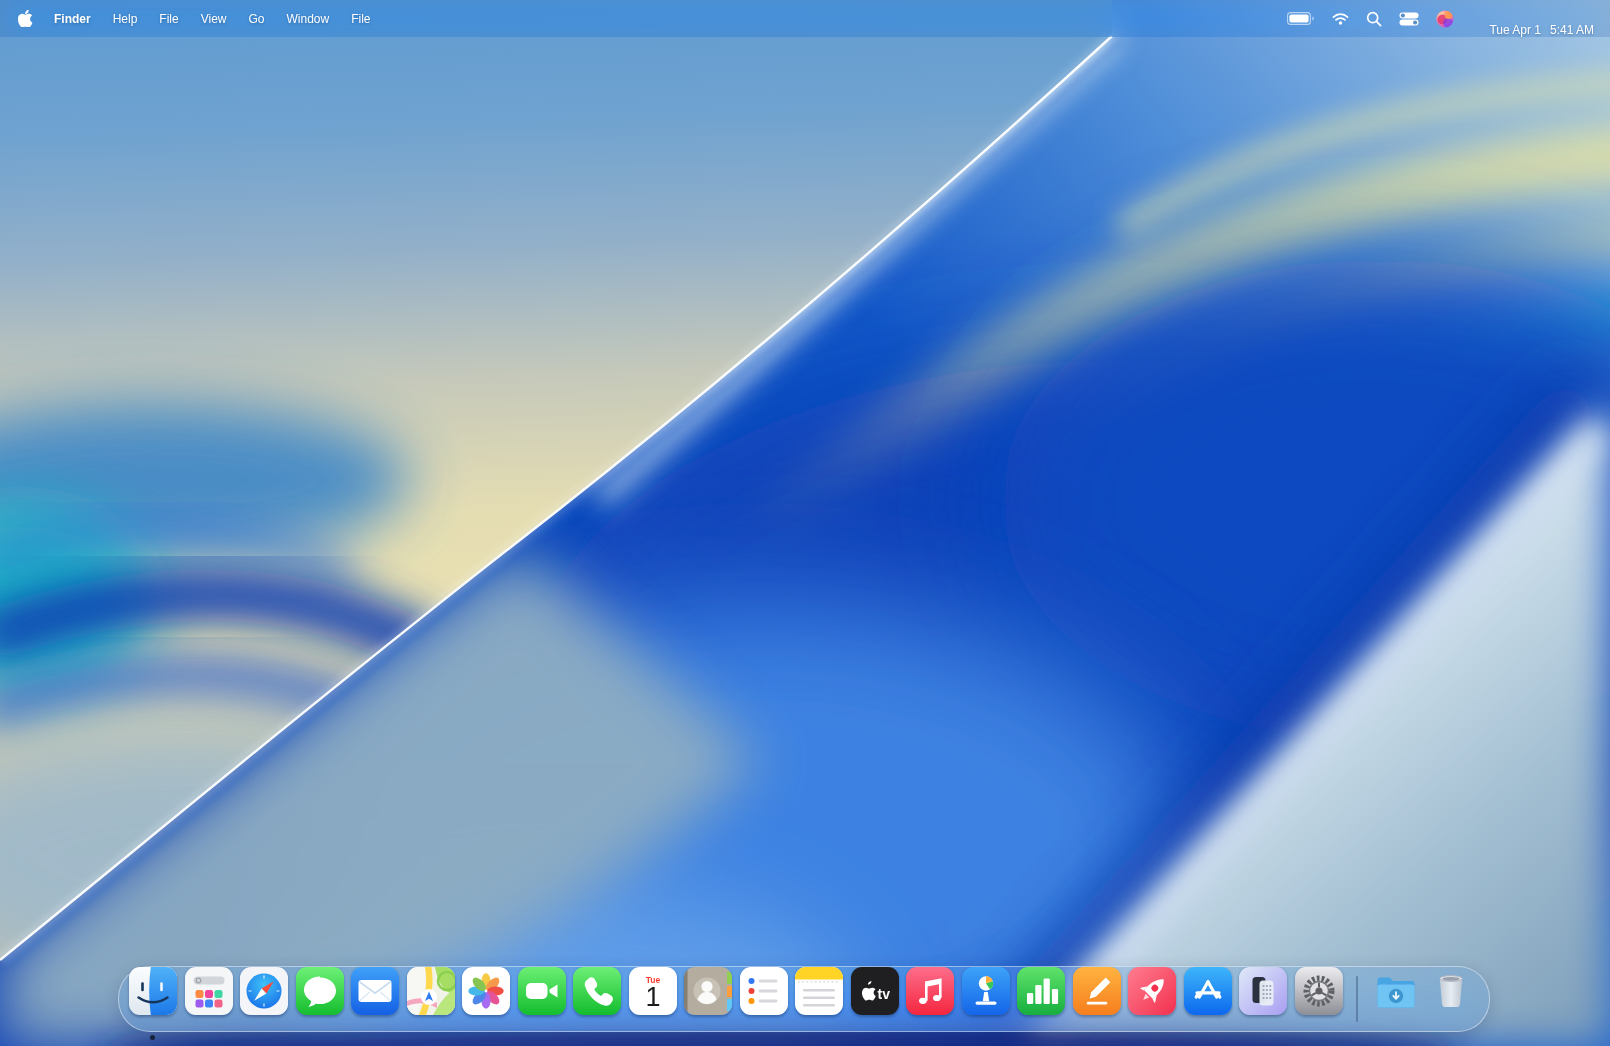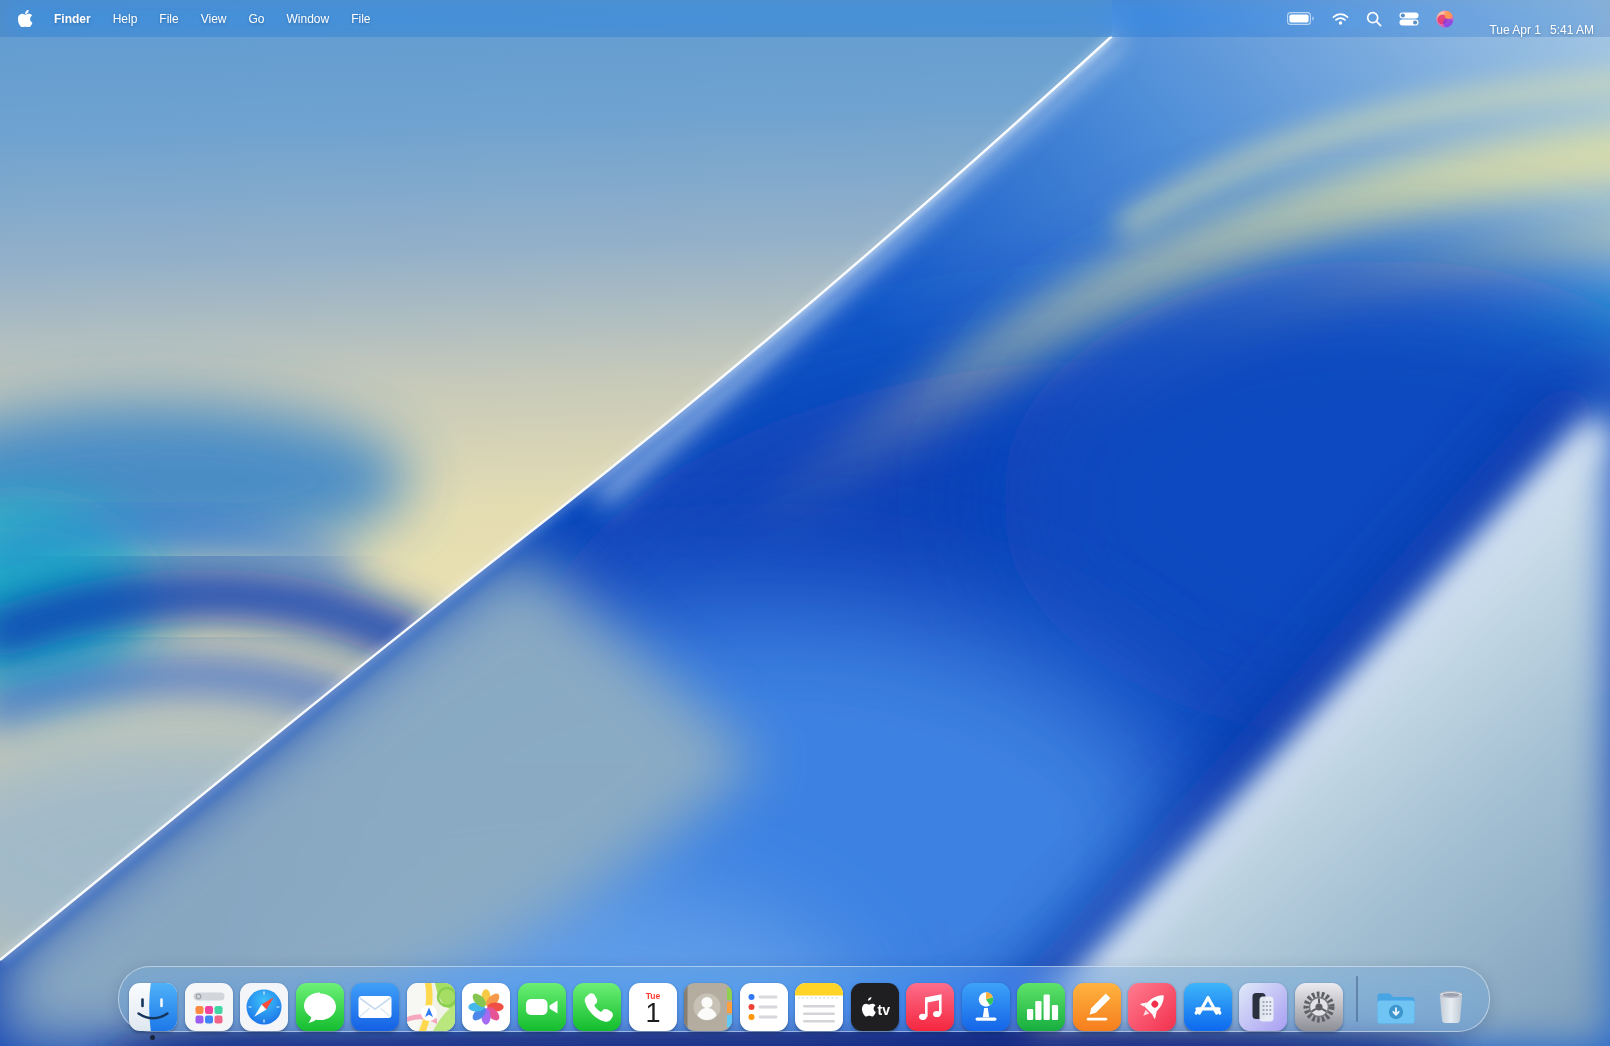--- a/index.html
+++ b/index.html
@@ -32,21 +32,21 @@
   .mb-item.apple{padding:0 10px 0 0;}
   .mb-item.active{font-weight:700;}
   .mb-right{display:flex;align-items:flex-end;gap:35px;}
   .status-ic{display:flex;align-items:center;cursor:default;}
   .clock{display:flex;gap:9px;font-weight:500;cursor:default;}
 
   
   .dock{
     position:absolute;left:118px;top:966px;width:1372px;height:66px;
     box-sizing:border-box;padding:0 10px;
-    display:flex;align-items:flex-end;gap:7.5px;
+    display:flex;align-items:flex-start;gap:7.5px;
     background:rgba(125,165,205,0.38);
     border:1px solid rgba(255,255,255,0.45);
     border-radius:32px;
     backdrop-filter:blur(22px) saturate(150%);
     box-shadow:0 4px 16px rgba(10,30,70,0.18);
     z-index:20;
   }
   .dock-group{display:contents;}
   .dock-item{
     width:48px;height:48px;flex:0 0 48px;border:none;padding:0;cursor:pointer;

